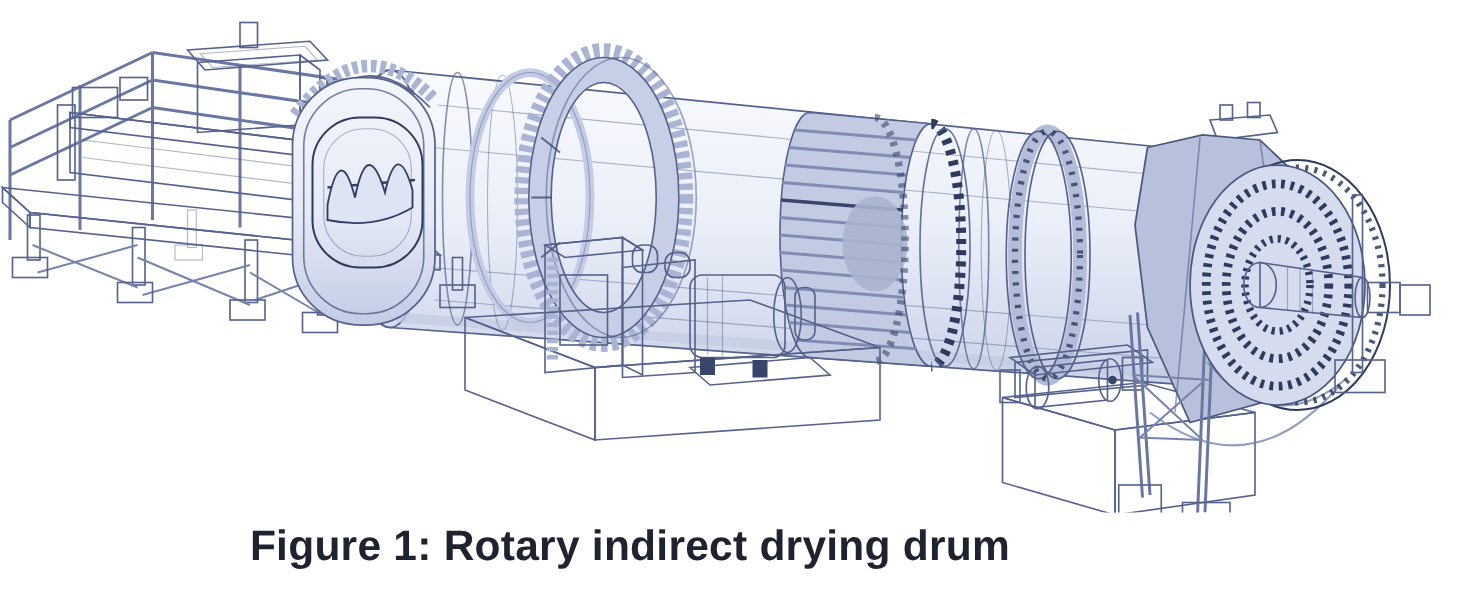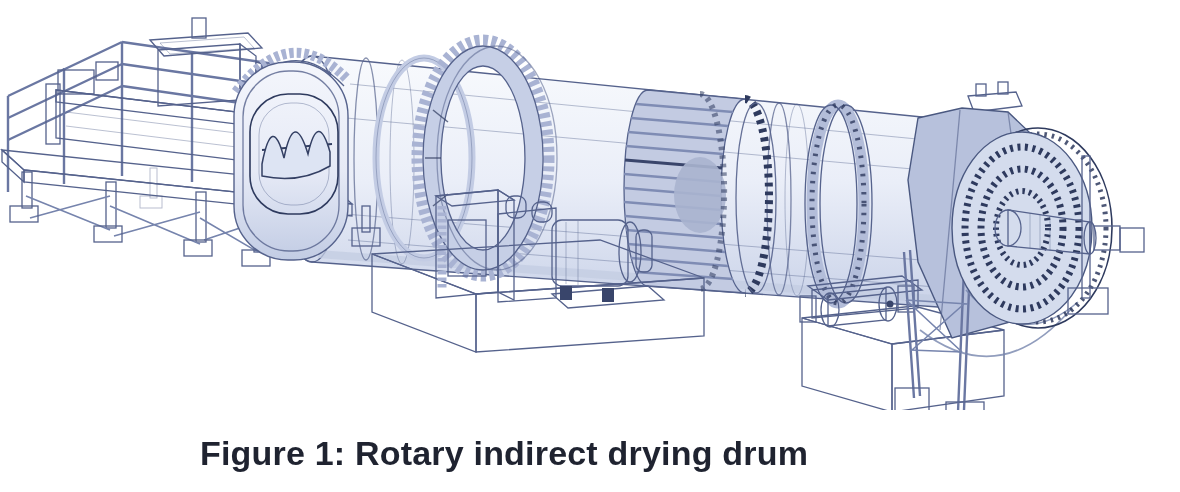--- a/index.html
+++ b/index.html
@@ -9,21 +9,21 @@
   }
   html,body{margin:0;padding:0;}
   body{
     width:1180px;height:492px;background:var(--background);
     font-family:"Liberation Sans", sans-serif; overflow:hidden;
   }
   .page{position:relative;width:1180px;height:492px;}
   .art{position:absolute;top:0;left:0;}
   figure{margin:0;}
   figcaption{
-    position:absolute;left:0;top:434px;width:1008px;
+    position:absolute;left:0;top:418px;width:1008px;
     text-align:center;font-weight:bold;font-size:34px;
     letter-spacing:.2px;color:var(--caption-text);
   }
   
   .ln   {fill:none;stroke:var(--line);stroke-width:1.3px;}
   .lnt  {fill:none;stroke:var(--line);stroke-width:.9px;opacity:.45;}
   .dk   {fill:none;stroke:var(--line-dark);stroke-width:1.6px;}
   .teeth{fill:none;stroke:#a9b3d3;}
   .holes{fill:none;stroke:var(--line-dark);}
   .rail {fill:none;stroke:#6a77a2;stroke-width:2.4px;}

